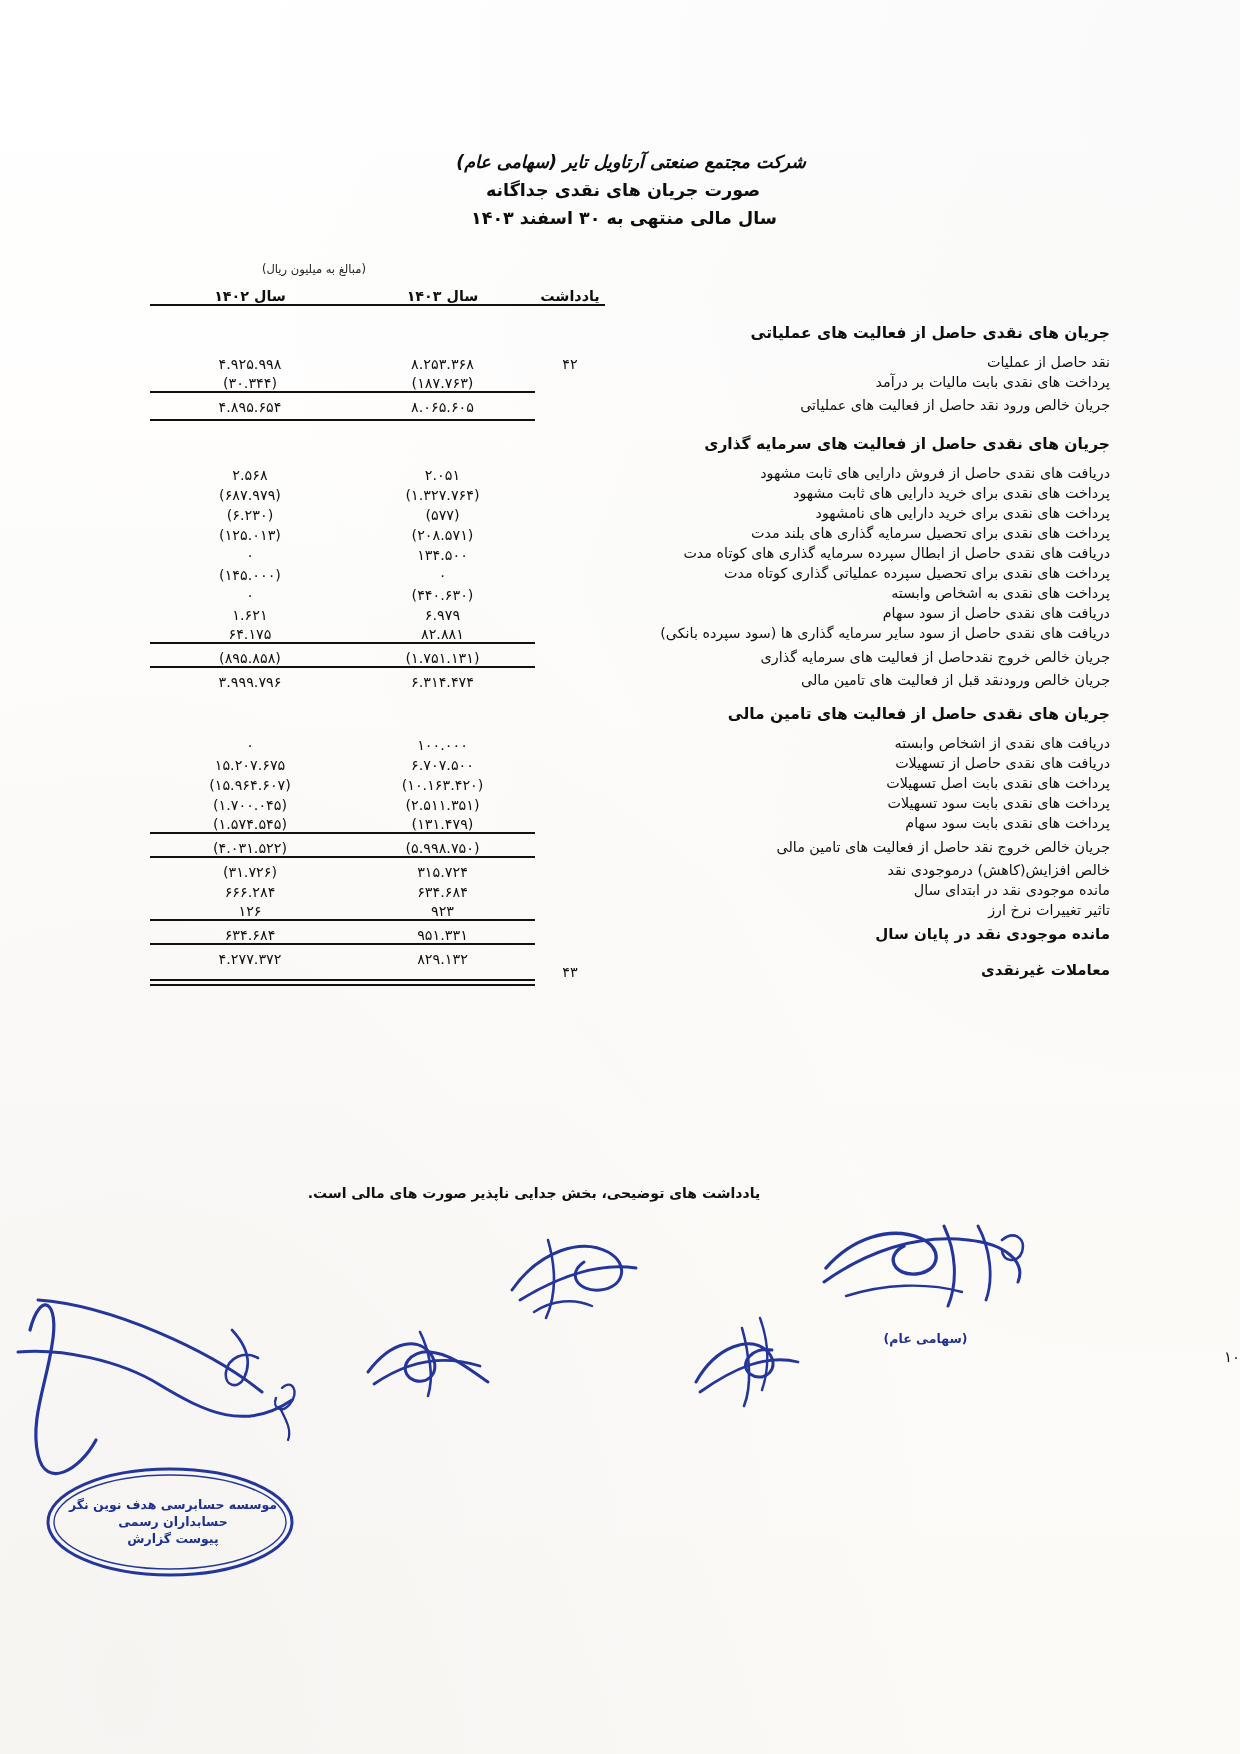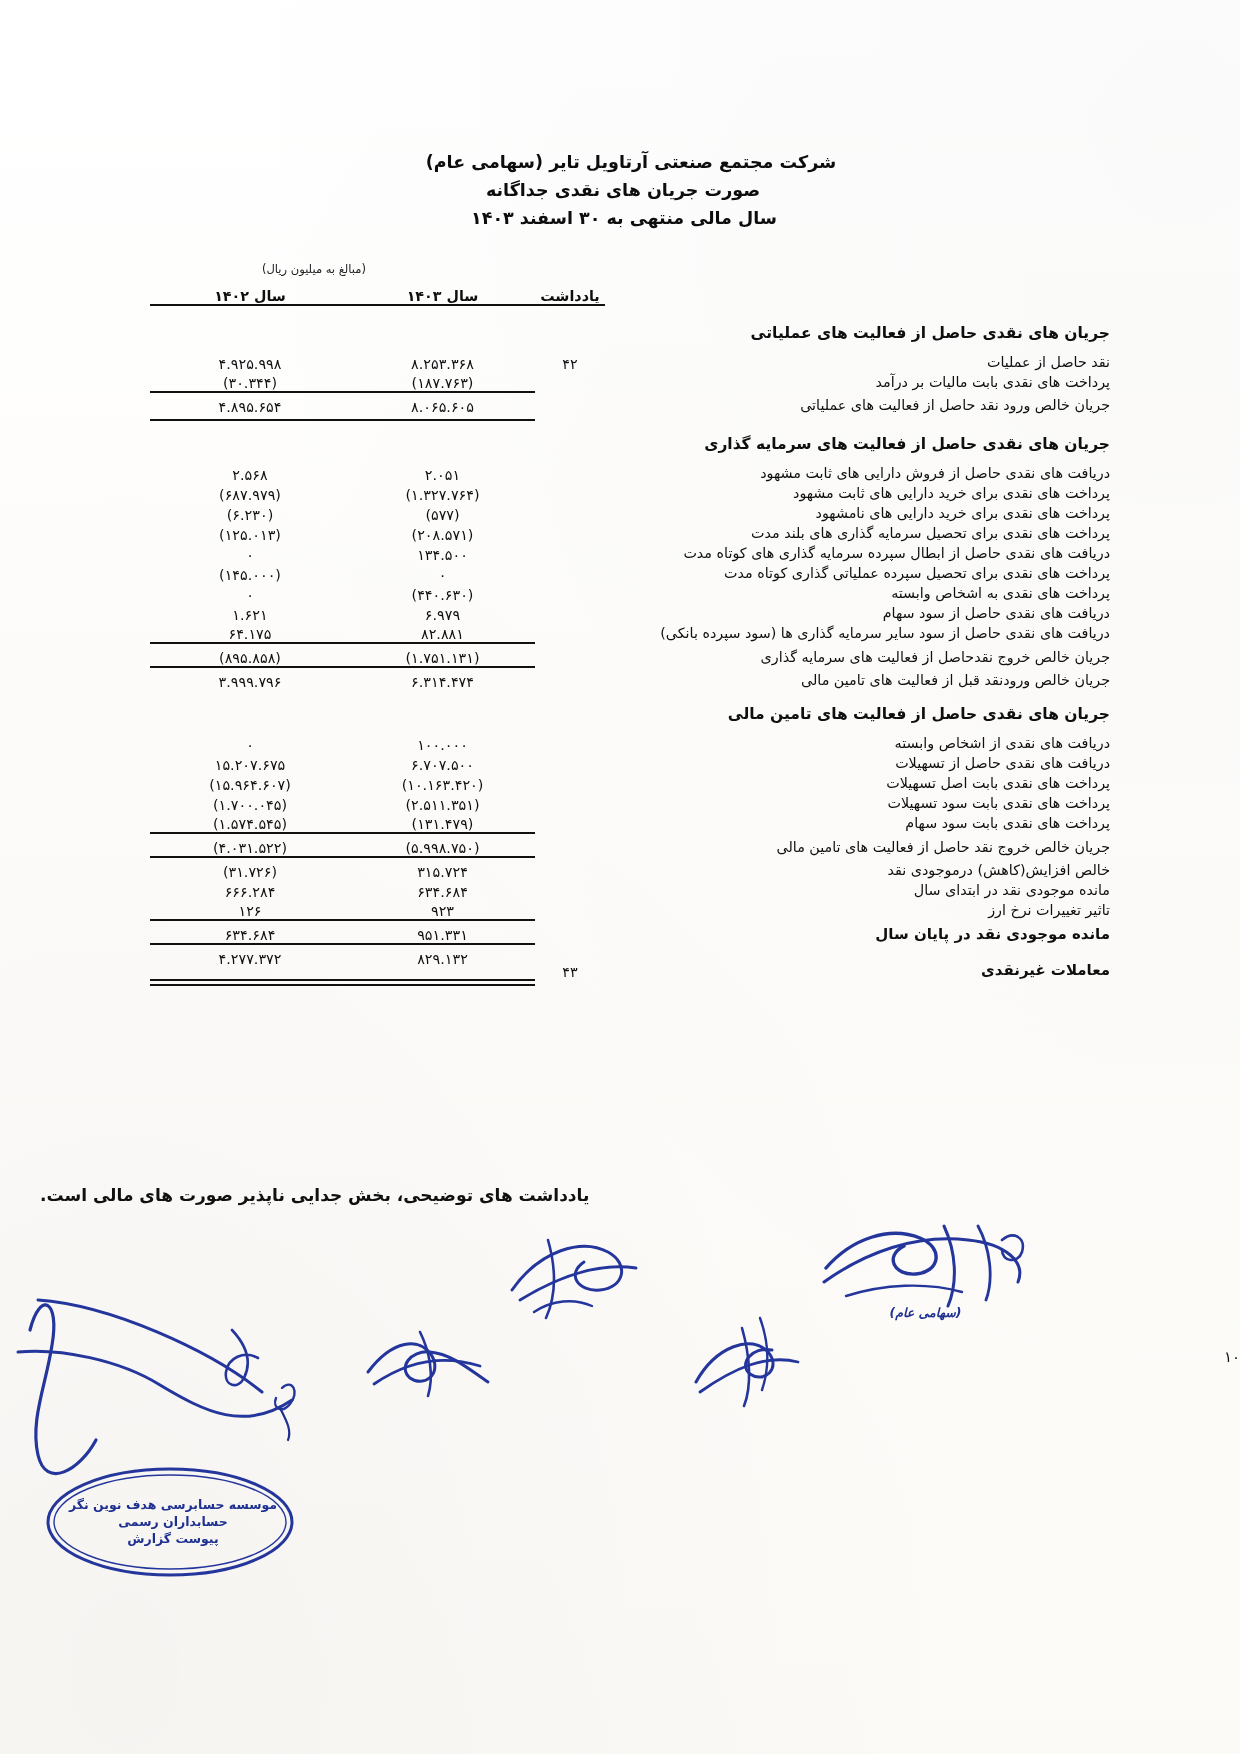--- a/index.html
+++ b/index.html
@@ -27,21 +27,21 @@
     position:absolute; top:148px; left:0; width:1240px;
     text-align:center;
   }
   .titles div{
     font-weight:bold;
     font-size:17.5px;
     line-height:28px;
     letter-spacing:0px;
     color:#0d0d0d;
   }
-  .t1{ padding-left:22px; }
+  .t1{ padding-left:22px;font-style:italic; }
   .t2{ padding-left:6px; }
   .t3{ padding-left:8px; }
 
   
   .units{
     position:absolute; top:262px; left:262px;
     font-size:11.5px; color:#222;
   }
 
   
@@ -124,22 +124,22 @@
   }
   tr.dbl-under td.num{
     height:5px; padding:0;
     border-bottom:2.4px solid #111;
   }
 
   
   .footnote{
     position:absolute;
     top:1185px; left:0; width:1028px;
-    text-align:left;
-    font-size:17px; font-weight:bold; color:#101010;
+    text-align:center;
+    font-size:14px; font-weight:bold; color:#101010;
     padding-left:40px;
   }
 
   
   .pageno{
     position:absolute;
     top:1348px; left:0; width:1240px;
     text-align:right;
     font-size:15px; color:#151515;
   }
@@ -428,21 +428,21 @@
     <path class="ink" stroke-width="2.4" d="M846 1296 C884 1284, 926 1282, 962 1292"></path>
   </g>
 
   <g>
     <ellipse class="ink" stroke-width="3" cx="170" cy="1522" rx="122" ry="53"></ellipse>
     <ellipse class="ink" stroke-width="1.4" cx="170" cy="1522" rx="116" ry="47"></ellipse>
   </g>
 </svg>
 
 <div class="stamp">
-  <div class="stamp-text" style="margin-top:82px;font-style:italic;">
+  <div class="stamp-text" style="margin-top:108px;">
     <span>(سهامی عام)</span>
   </div>
 </div>
 
 <div class="stamp-oval">
   <div class="stamp-text" style="margin-top:30px;">
     <div>موسسه حسابرسی هدف نوین نگر</div>
     <div>حسابداران رسمی</div>
     <div>پیوست گزارش</div>
   </div>

